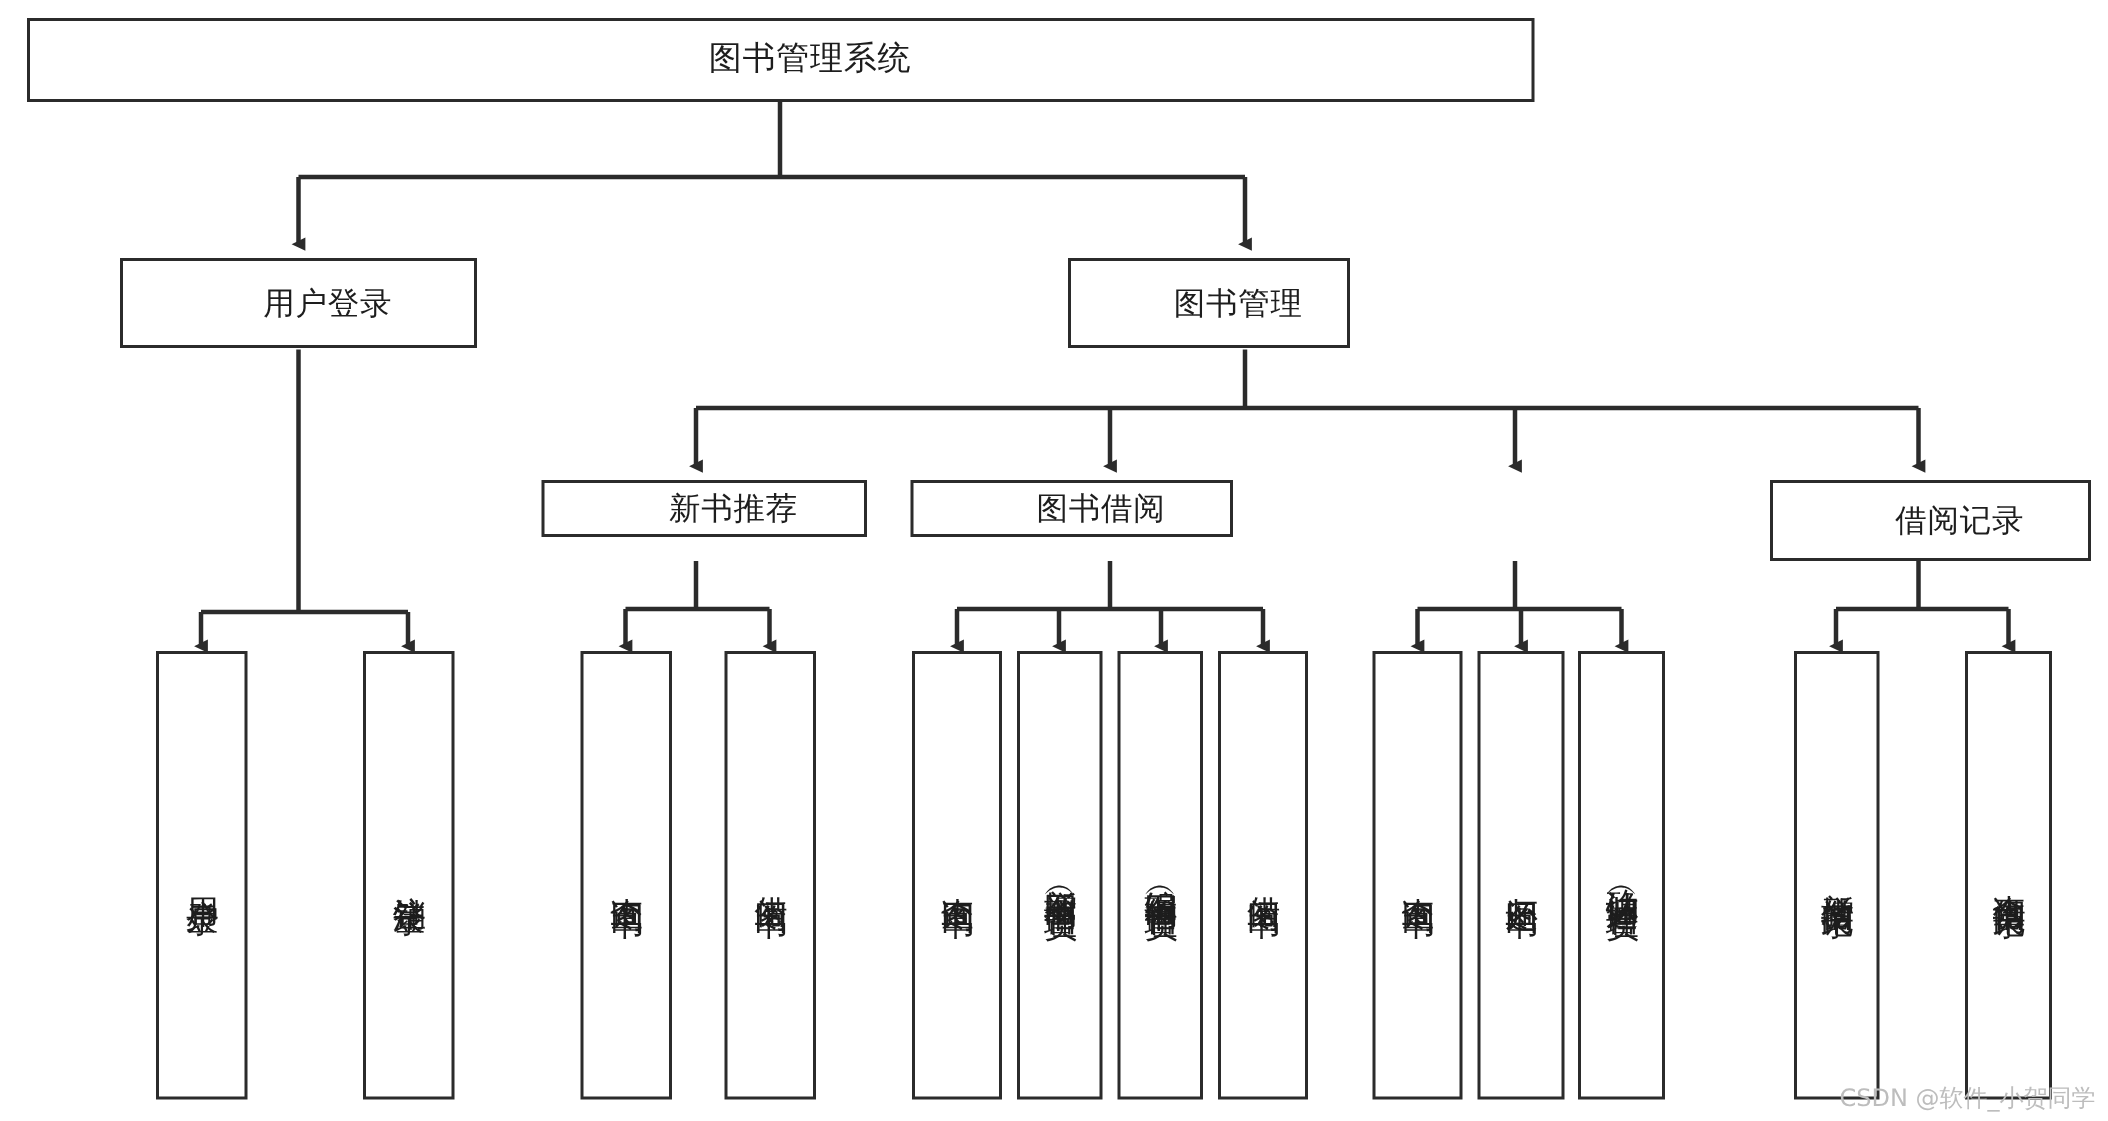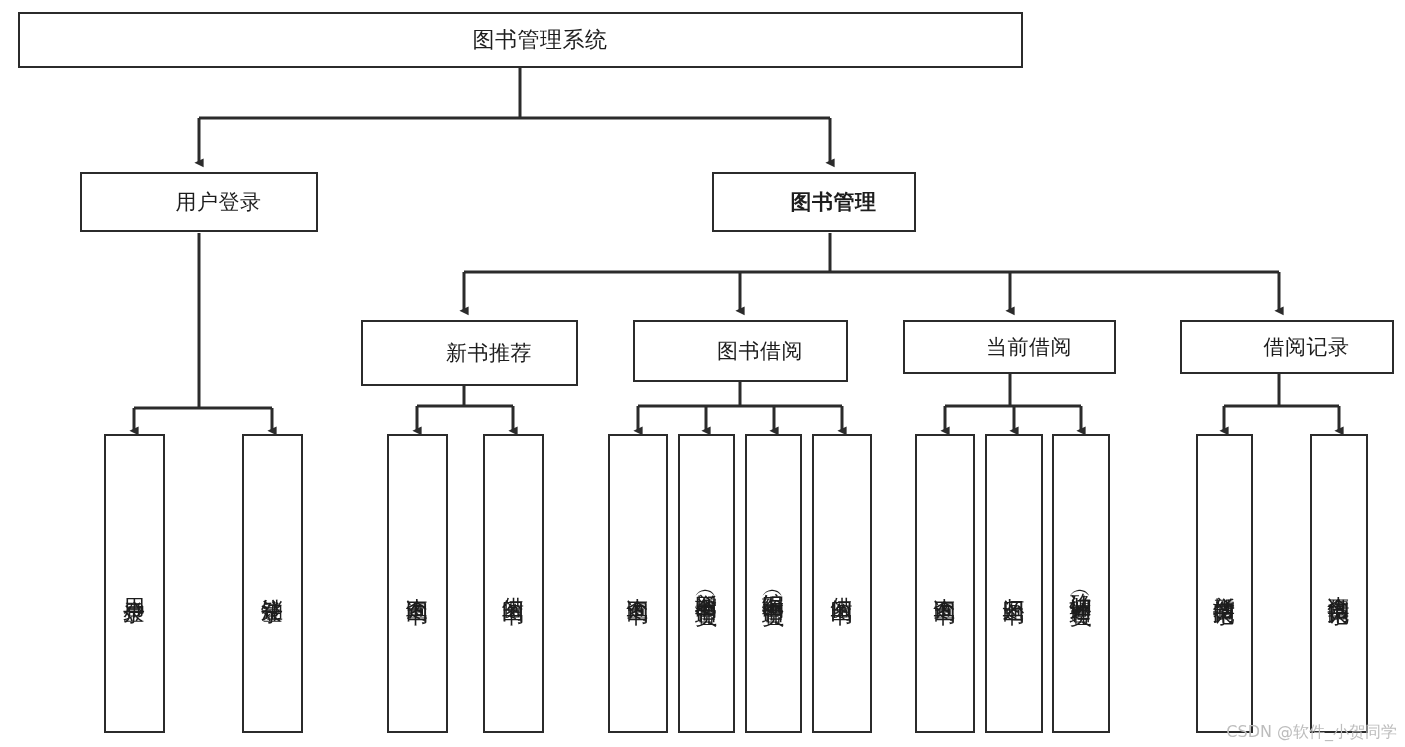--- a/index.html
+++ b/index.html
@@ -134,32 +134,29 @@
     </g>
   </svg>
 
   <div class="node horiz root" style="left:18px; top:12px; width:1005px; height:56px;">
     <span class="node-label">图书管理系统</span>
   </div>
 
   <div class="node horiz" style="left:80px; top:172px; width:238px; height:60px;">
     <span class="node-label">用户登录</span>
   </div>
-  <div class="node horiz" style="left:712px; top:172px; width:204px; height:60px;font-weight:bold;">
+  <div class="node horiz" style="left:712px; top:172px; width:188px; height:60px;">
     <span class="node-label">图书管理</span>
   </div>
 
-  <div class="node horiz" style="left:361px; top:320px; width:217px; height:66px;justify-content:center;">
+  <div class="node horiz" style="left:361px; top:320px; width:217px; height:38px;justify-content:center;">
     <span class="node-label">新书推荐</span>
   </div>
-  <div class="node horiz" style="left:633px; top:320px; width:215px; height:62px;">
+  <div class="node horiz" style="left:607px; top:320px; width:215px; height:38px;">
     <span class="node-label">图书借阅</span>
-  </div>
-  <div class="node horiz" style="left:903px; top:320px; width:213px; height:54px;">
-    <span class="node-label">当前借阅</span>
   </div>
   <div class="node horiz" style="left:1180px; top:320px; width:214px; height:54px;">
     <span class="node-label">借阅记录</span>
   </div>
 
   <div class="node vert" style="left:104px; top:434px; width:61px; height:299px;">
     <span class="node-label">用户登录</span>
   </div>
   <div class="node vert" style="left:242px; top:434px; width:61px; height:299px;">
     <span class="node-label">注销登录</span>

